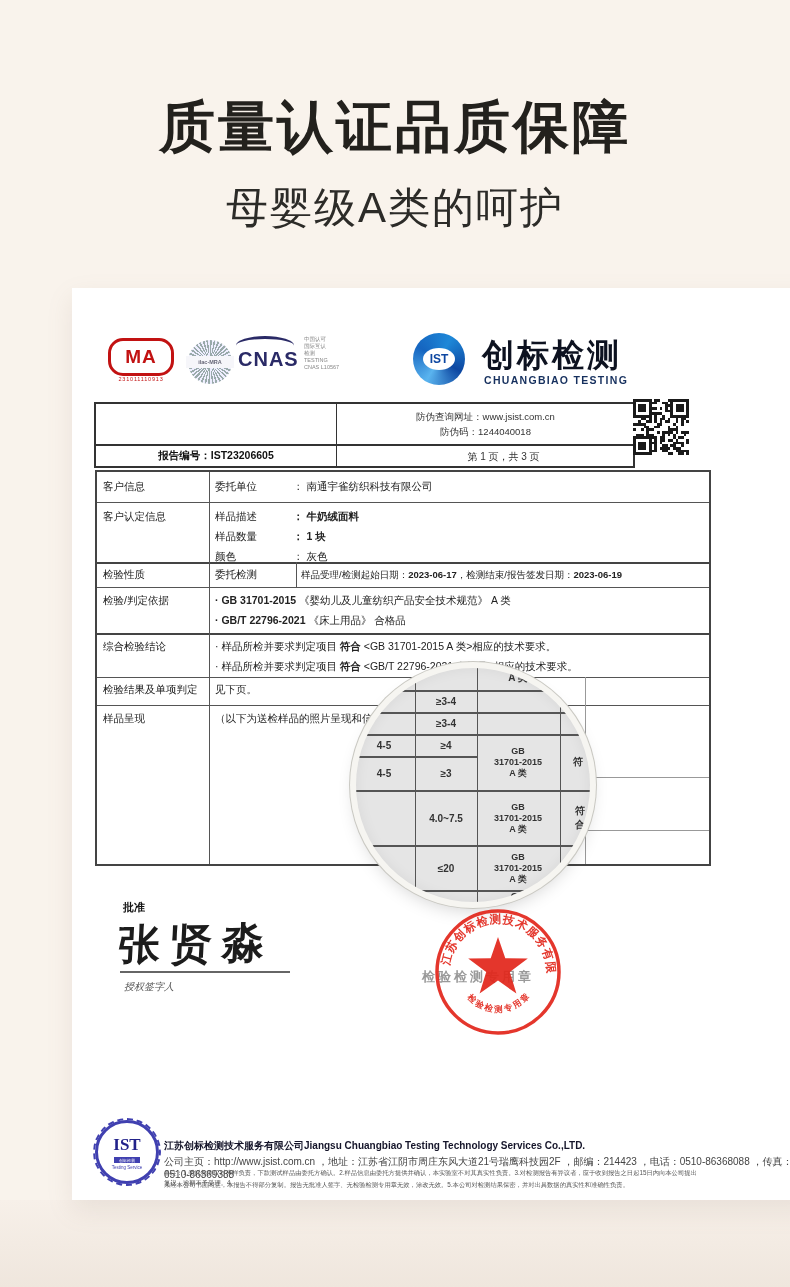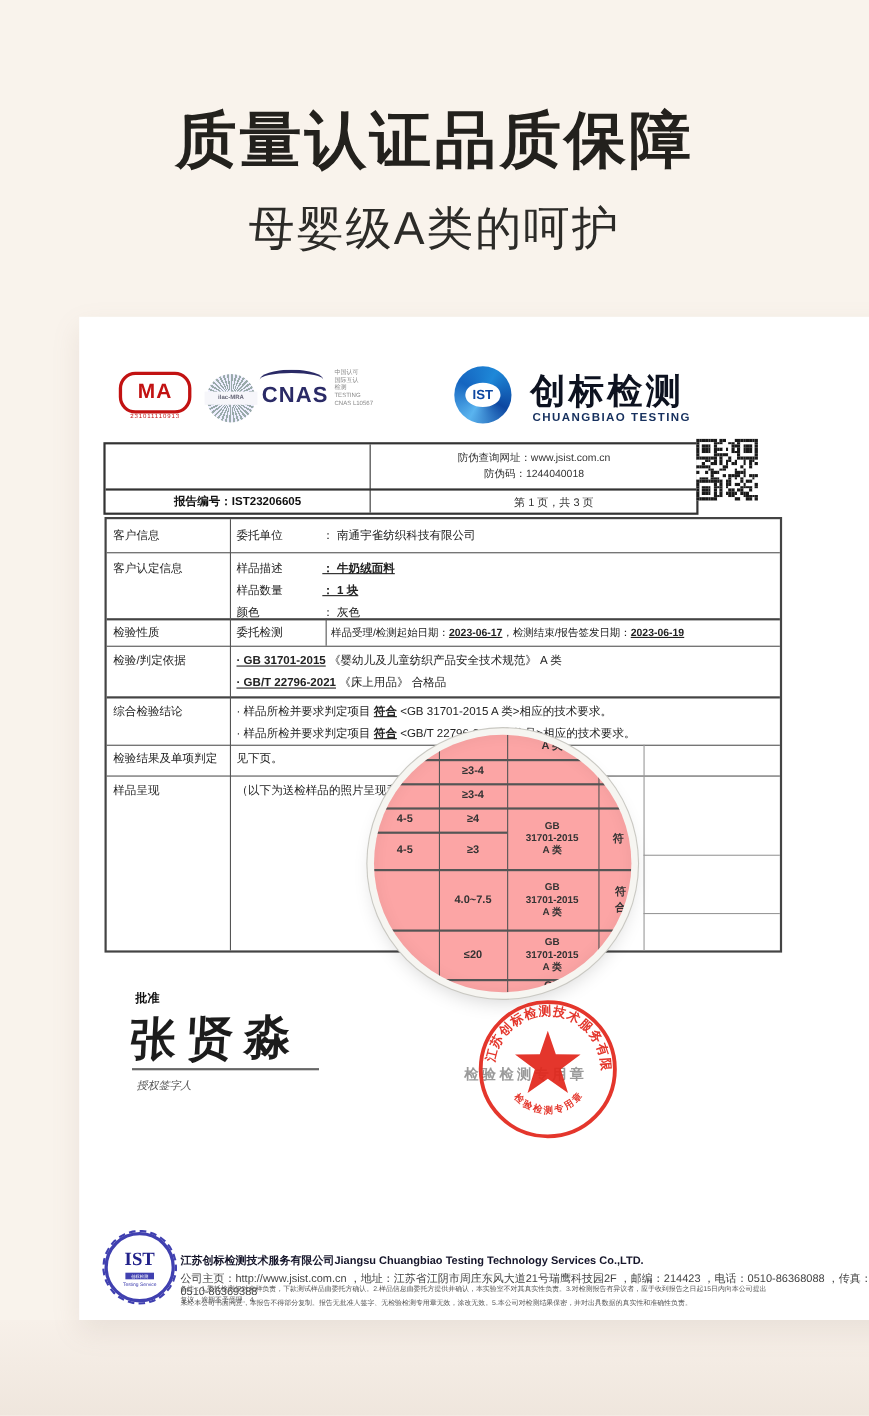--- a/index.html
+++ b/index.html
@@ -1,20 +1,20 @@
 <!DOCTYPE html>
 <html><head>
 <meta charset="utf-8">
 <style>
   html,body{margin:0;padding:0;background:#efe8e0;}
   .page{position:relative;width:790px;height:1287px;margin:0 auto;background:#f9f3ec;overflow:hidden;
         font-family:"Liberation Sans","DejaVu Sans",sans-serif;color:#222;}
   .abs{position:absolute;}
   .center{text-align:center;}
-  .b{font-weight:bold;text-decoration:underline;}
+  .b{font-weight:bold;}
 
   .title{top:90px;left:0;width:790px;text-align:center;font-size:56px;font-weight:800;
          color:#23211d;letter-spacing:3px;}
   .subtitle{top:180px;left:0;width:790px;text-align:center;font-size:42px;font-weight:400;
             color:#2c2b28;letter-spacing:2px;}
   .bottom-band{top:1200px;left:0;width:790px;height:87px;
                background:linear-gradient(180deg,#f7f0e9,#efe6dd);}
 
   .card{left:72px;top:288px;width:744px;height:912px;background:#fff;
         box-shadow:0 10px 24px rgba(150,130,110,.14);}
@@ -56,21 +56,21 @@
 
   
   .itable{left:23px;top:182px;width:612px;height:392px;border:2px solid #444;font-size:10.5px;}
   .ln{position:absolute;background:#555;}
   .hl{height:1px;left:0;width:612px;}
   .hl2{height:2px;left:0;width:612px;background:#444;}
   .vl{width:1px;}
   .cellt{position:absolute;white-space:nowrap;color:#222;}
 
   
-  .mag{left:268px;top:380px;width:234px;height:234px;border-radius:50%;background:#fca5a5;
+  .mag{left:284px;top:380px;width:234px;height:234px;border-radius:50%;background:#e5e5e5;
        box-shadow:0 0 0 6px #f6f5f1,0 0 0 7px #c9c8c2,0 8px 18px rgba(0,0,0,.18),inset 0 0 14px rgba(0,0,0,.06);}
   .mag-clip{position:absolute;inset:0;border-radius:50%;overflow:hidden;}
   .mgl{position:absolute;background:#555;}
   .mtext{position:absolute;font-size:10px;font-weight:600;color:#333;text-align:center;
          transform:translate(-50%,-50%);white-space:pre-line;}
   .mgb{font-size:9px;line-height:11px;}
 
   
   .approve-label{left:51px;top:612px;font-size:11px;font-weight:800;color:#111;}
   .sig{left:46px;top:628px;font-size:42px;font-weight:700;color:#1c1c1c;letter-spacing:10px;

